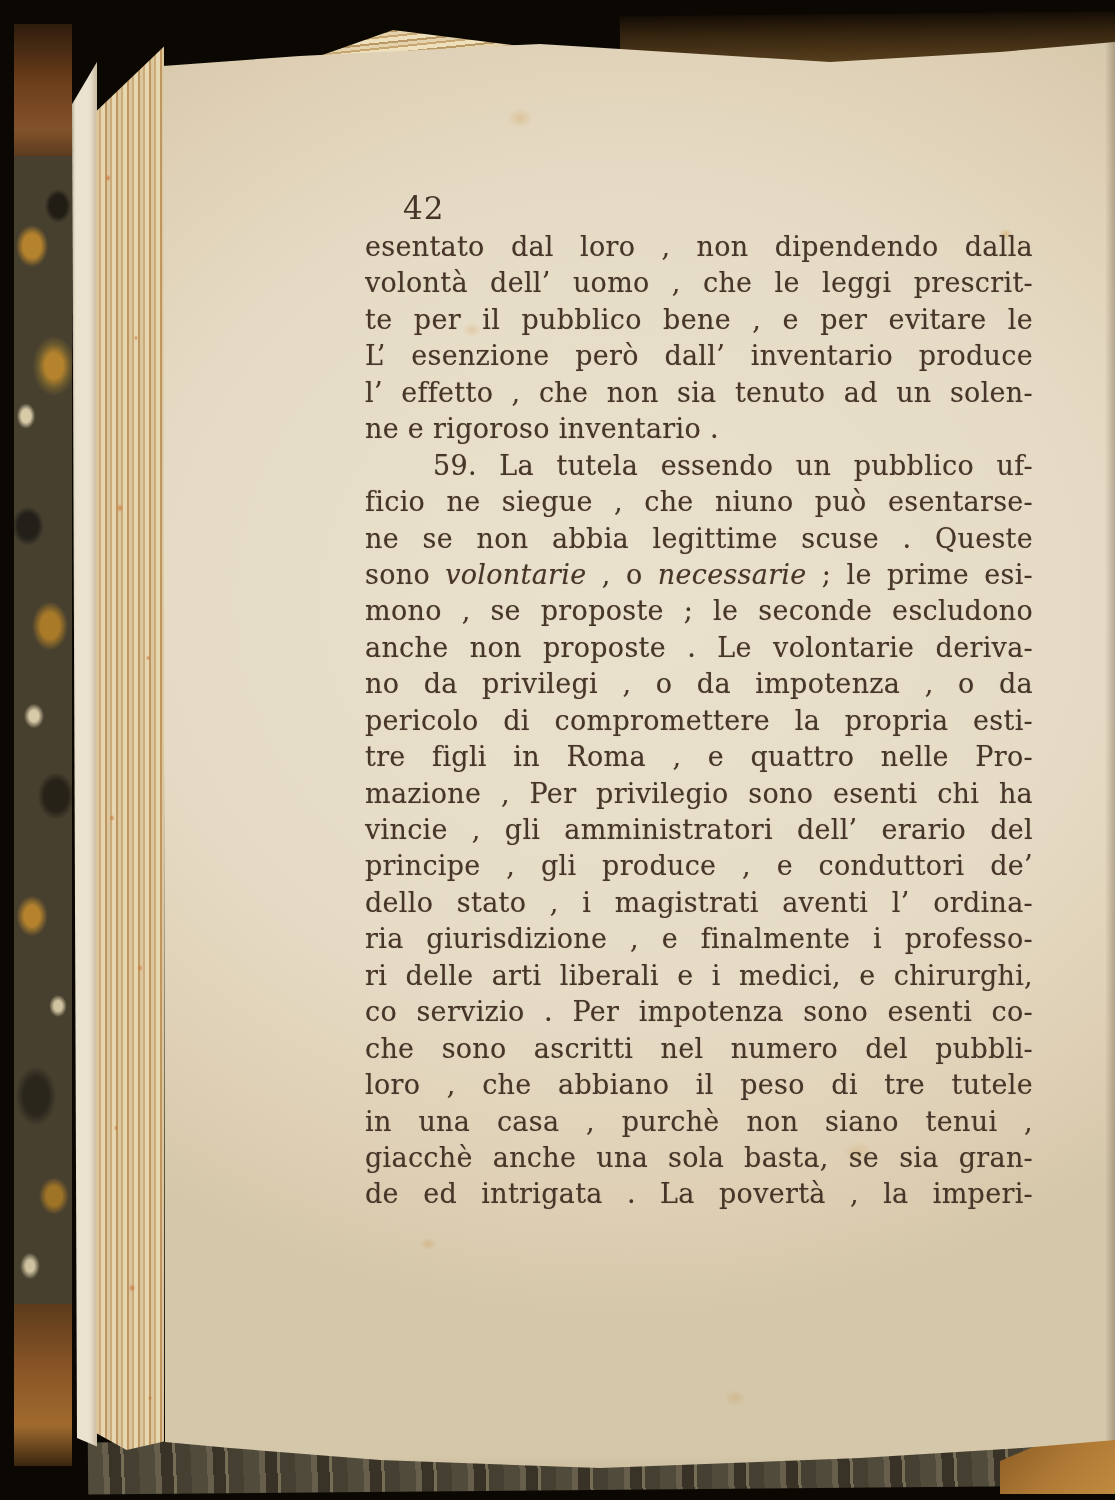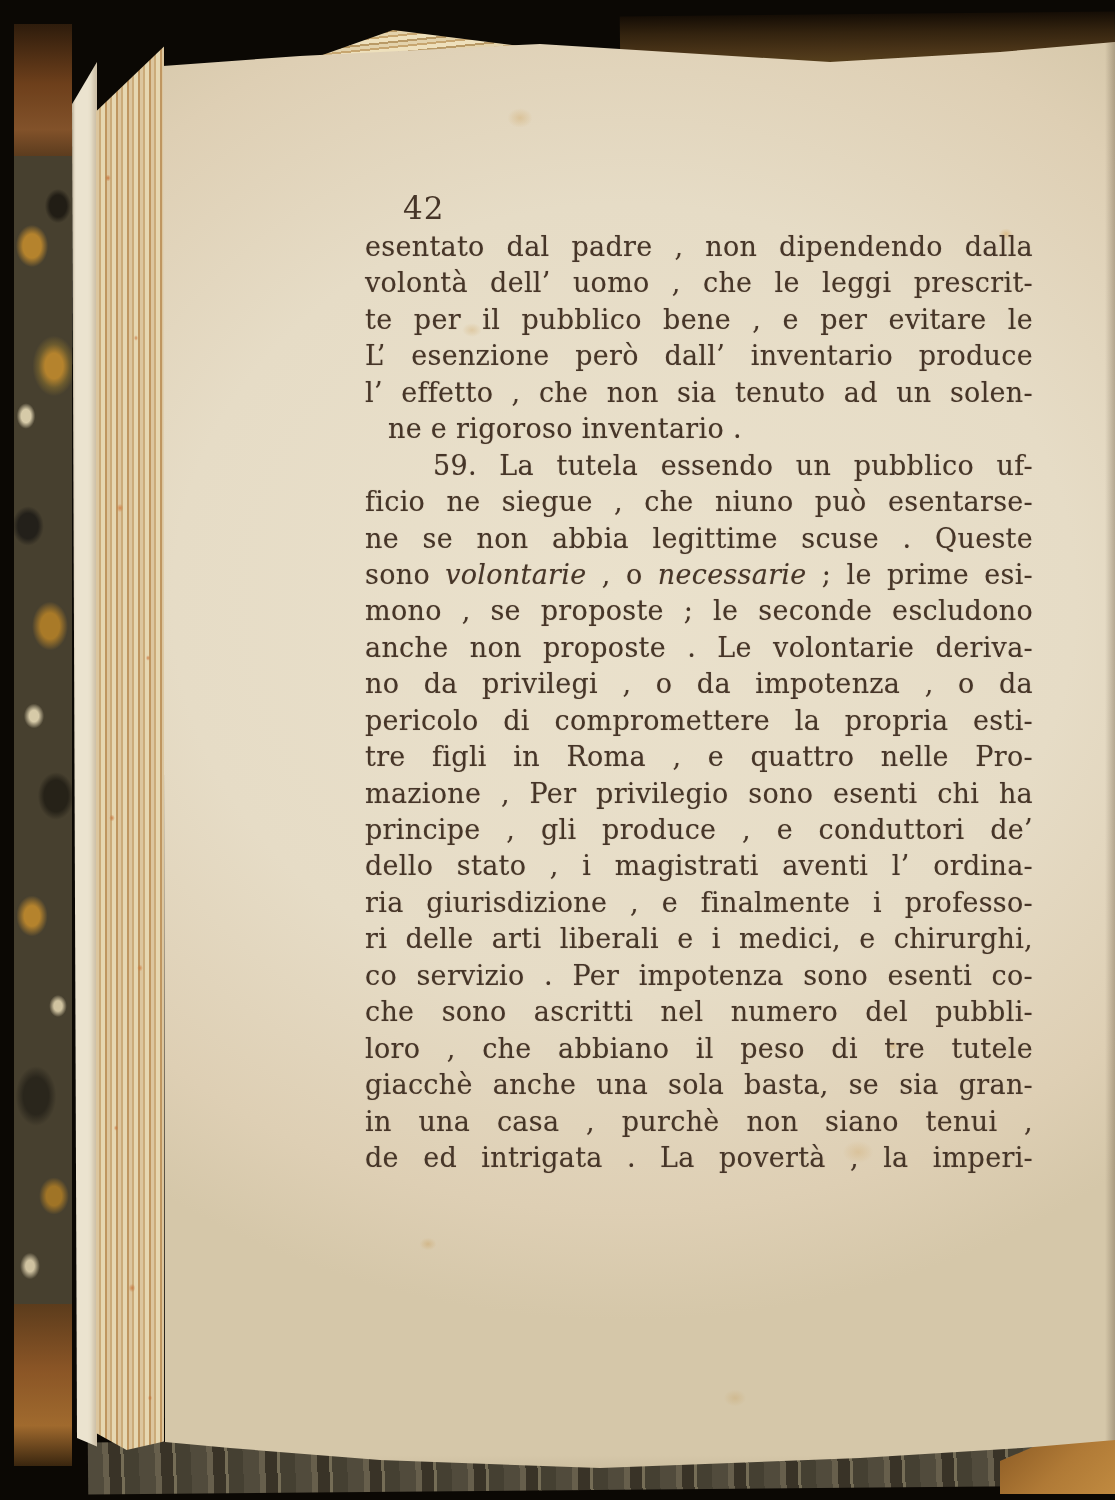--- a/index.html
+++ b/index.html
@@ -114,21 +114,21 @@
   }
   .text-column{
     position:absolute;left:365px;top:229px;width:668px;
     color:var(--ink,#463528);
   }
   .line{
     height:36.45px;line-height:36.45px;font-size:27px;letter-spacing:.3px;
     text-align:justify;text-align-last:justify;white-space:nowrap;
     text-shadow:0 0 1px rgba(70,50,30,.35);
   }
-  .line.no-just{text-align:center;text-align-last:left;margin-left:23px;}
+  .line.no-just{text-align:center;text-align-last:left;}
   .line.indent{padding-left:68px;}
   .line i{font-style:italic;}
 </style>
 </head>
 <body>
 
 <div id="stage" style="--ink: #463528; background: rgb(11, 8, 4);">
   <div class="top-edge-strip"></div>
   <div class="corner-stack"></div>
 
@@ -140,41 +140,42 @@
 
   <div class="bottom-strip"></div>
   <div class="bottom-leather"></div>
 
   <div class="white-sliver"></div>
   <div class="stack-band"></div>
 
   <div class="main-page">
     <div class="page-number">42</div>
     <div class="text-column">
-        <div class="line">esentato dal padre , non dipendendo dalla</div>
+        <div class="line">esentato dal loro , non dipendendo dalla</div>
         <div class="line">volontà dell’ uomo , che le leggi prescrit-</div>
         <div class="line">te per il pubblico bene , e per evitare le</div>
         <div class="line">L’ esenzione però dall’ inventario produce</div>
         <div class="line">l’ effetto , che non sia tenuto ad un solen-</div>
         <div class="line no-just">ne e rigoroso inventario .</div>
         <div class="line indent">59. La tutela essendo un pubblico uf-</div>
         <div class="line">ficio ne siegue , che niuno può esentarse-</div>
         <div class="line">ne se non abbia legittime scuse . Queste</div>
         <div class="line"><span>sono </span><i>volontarie</i><span> , o </span><i>necessarie</i><span> ; le prime esi-</span></div>
         <div class="line">mono , se proposte ; le seconde escludono</div>
         <div class="line">anche non proposte . Le volontarie deriva-</div>
         <div class="line">no da privilegi , o da impotenza , o da</div>
         <div class="line">pericolo di compromettere la propria esti-</div>
         <div class="line">tre figli in Roma , e quattro nelle Pro-</div>
         <div class="line">mazione , Per privilegio sono esenti chi ha</div>
+        <div class="line">vincie , gli amministratori dell’ erario del</div>
         <div class="line">principe , gli produce , e conduttori de’</div>
         <div class="line">dello stato , i magistrati aventi l’ ordina-</div>
         <div class="line">ria giurisdizione , e finalmente i professo-</div>
         <div class="line">ri delle arti liberali e i medici, e chirurghi,</div>
         <div class="line">co servizio . Per impotenza sono esenti co-</div>
         <div class="line">che sono ascritti nel numero del pubbli-</div>
         <div class="line">loro , che abbiano il peso di tre tutele</div>
+        <div class="line">in una casa , purchè non siano tenui ,</div>
         <div class="line">giacchè anche una sola basta, se sia gran-</div>
-        <div class="line">in una casa , purchè non siano tenui ,</div>
         <div class="line">de ed intrigata . La povertà , la imperi-</div>
       </div>
   </div>
 </div>
 
 </body></html>

